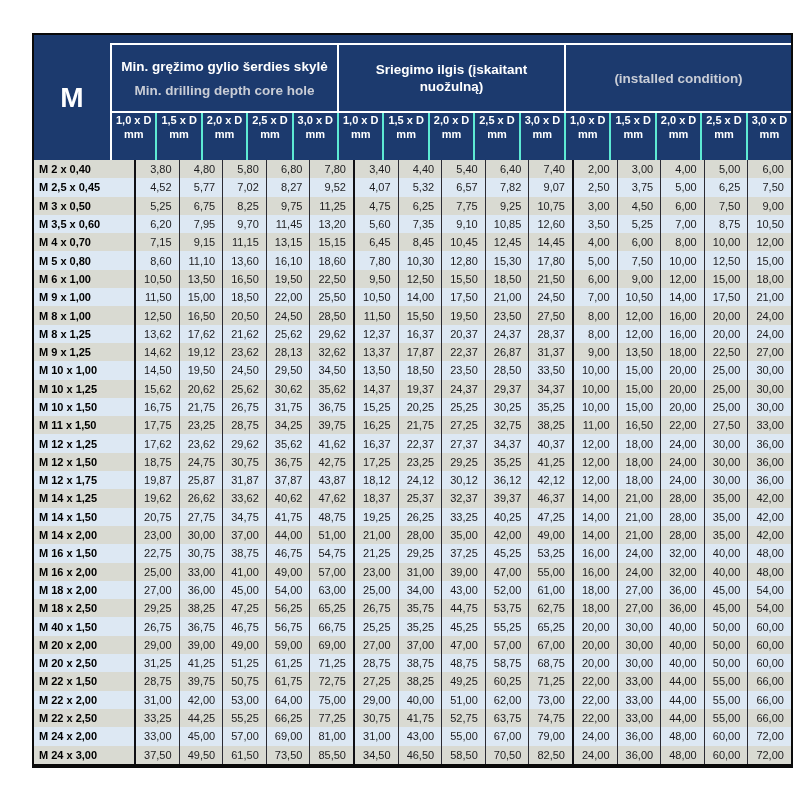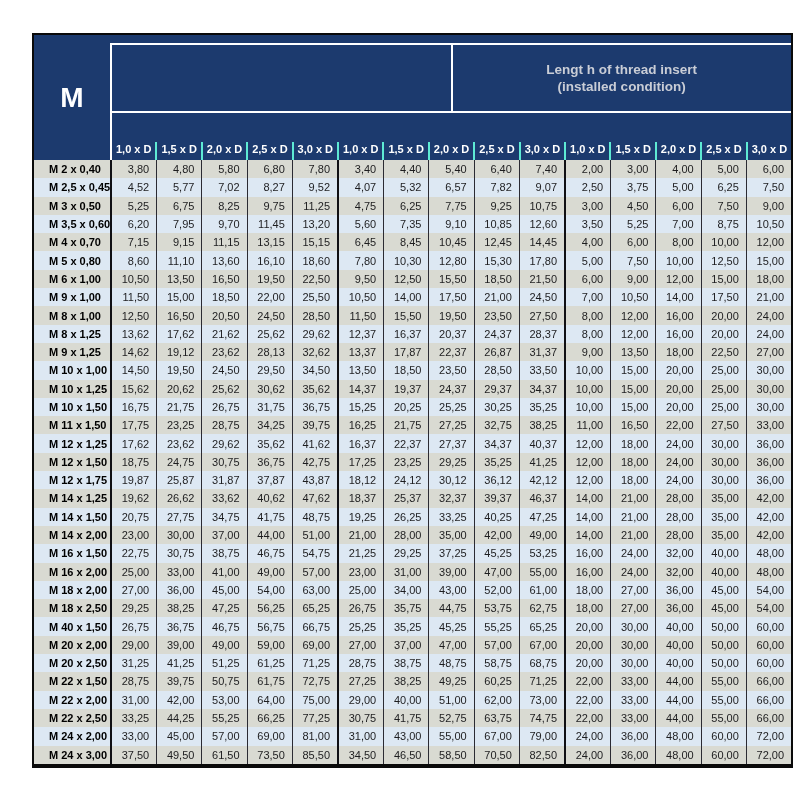--- a/index.html
+++ b/index.html
@@ -25,54 +25,60 @@
   .titleblock {
     flex: 1; min-width: 0; display: flex; flex-direction: column; align-items: center; justify-content: center;
     text-align: center; color: #ffffff; font-weight: bold; font-size: 13.5px; line-height: 17px;
     padding: 2px 3px; gap: 7px;
   }
   .titleblock + .titleblock { border-left: 2px solid #ffffff; }
   .titleblock .en { color: #c9cdd6; }
   .subrow { flex: 1; display: flex; }
   .subcell {
     flex: 1; min-width: 0; display: flex; flex-direction: column; align-items: center; 
-    color: #ffffff; font-weight: bold; font-size: 11px; line-height: 14px; margin-top: 29px;
+    color: #ffffff; font-weight: bold; font-size: 11px; line-height: 14px;
   }
   .subcell + .subcell { border-left: 2px solid #5eead4; }
   
   .tbody { flex: 1; display: flex; flex-direction: column; background: #ffffff; }
   .trow { flex: 1; display: flex; }
   .trow:nth-child(odd)  { background: #d9dad2; }
   .trow:nth-child(even) { background: #dde8f3; }
   .mlabel {
-    width: 78px; flex: none; border-right: 2px solid #101014;
-    display: flex; align-items: center; padding-left: 15px;
+    width: 102px; flex: none; border-right: 2px solid #101014;
+    display: flex; align-items: center; padding-left: 5px;
     font-weight: bold; font-size: 11px; color: #000000; white-space: nowrap;
   }
   .cell {
     flex: 1; min-width: 0; display: flex; align-items: center; justify-content: flex-end;
     padding-right: 7px; font-size: 11px; color: #1d1d1f;
     border-left: 1px solid #2b2b33;
   }
   .cell.first { border-left: none; }
   .cell.thick { border-left: 2px solid #101014; }
 </style>
 </head>
 <body>
 
 <div class="spec-table">
   <div class="thead">
     <div class="m-head">M</div>
     <div class="head-right">
       <div class="titles">
           <div class="titleblock">
+            <div class="lt">Min. gręžimo gylio šerdies skylė</div>
+            <div class="ens">
+              <div class="en">Min. drilling depth core hole</div>
+            </div>
+          </div>
+          <div class="titleblock">
+            <div class="lt">Sriegimo ilgis (įskaitant nuožulną)</div>
           </div>
           <div class="titleblock">
             <div class="ens">
-              <div class="en">Lengt h of thread insert</div>
               <div class="en">(installed condition)</div>
             </div>
           </div>
         </div>
       <div class="subrow">
           <div class="subcell">
             <div class="f">1,0 x D</div>
             <div class="u">mm</div>
           </div>
           <div class="subcell">

